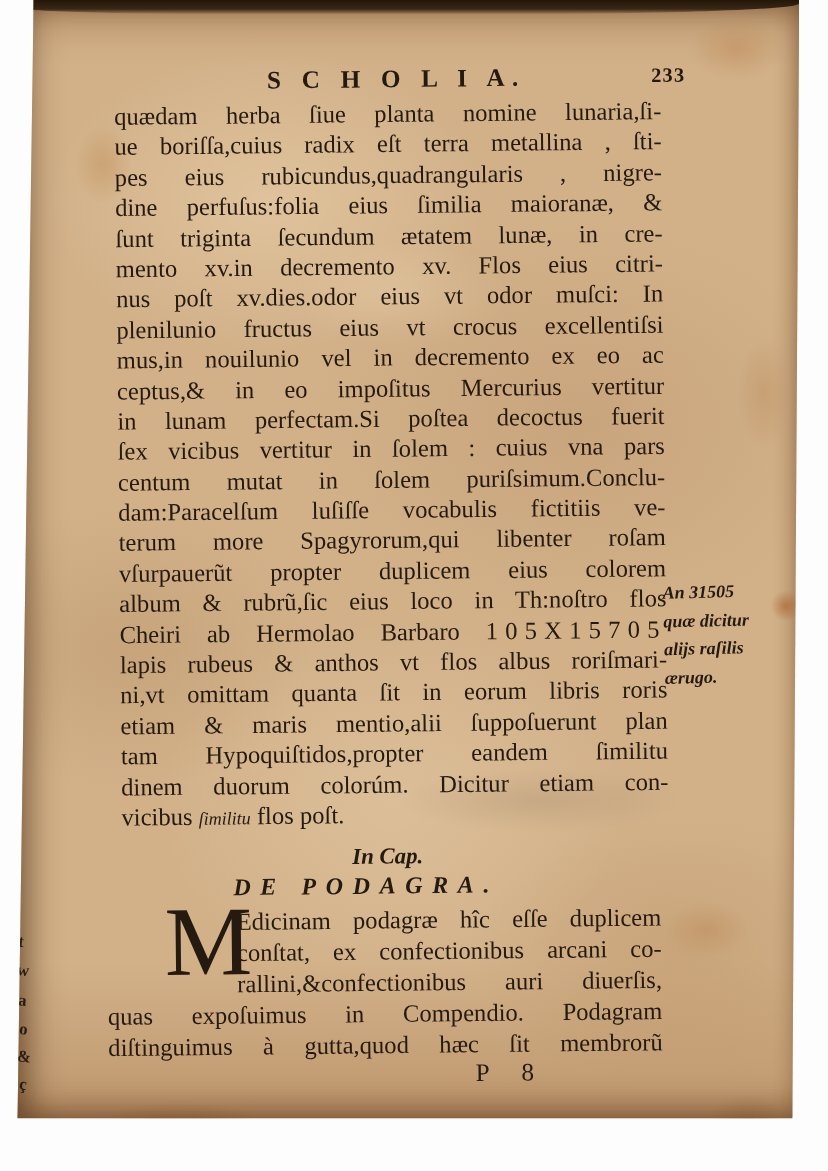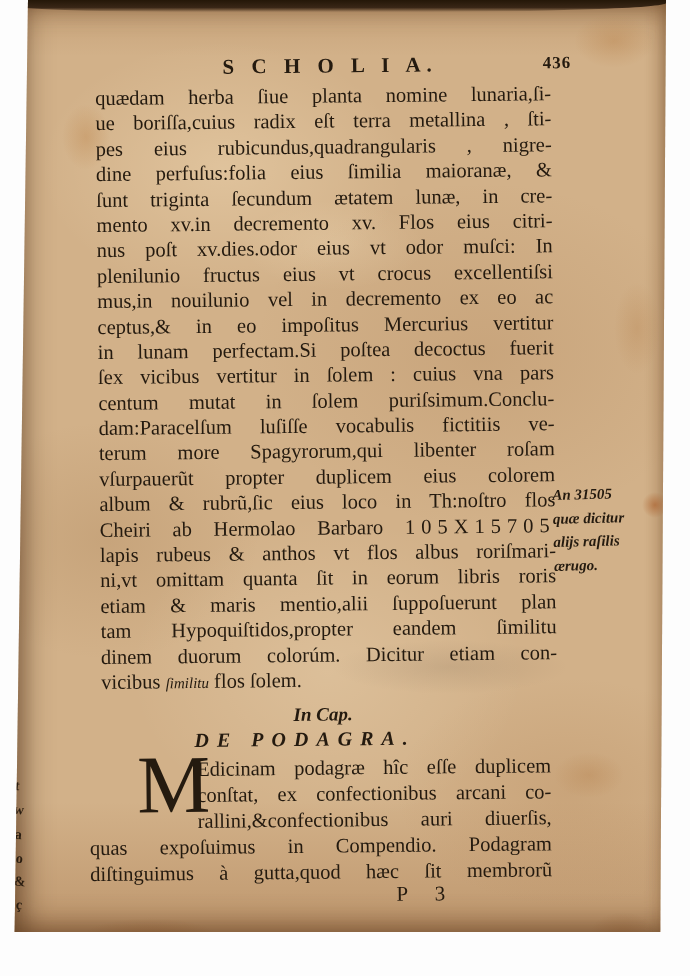--- a/index.html
+++ b/index.html
@@ -97,21 +97,21 @@
   <div class="stain s3"></div>
   <div class="stain s4"></div>
   <div class="stain s5"></div>
   <div class="stain s6"></div>
   <div class="stain s7"></div>
   <div class="stain s8"></div>
   <div class="stain s9"></div>
 
   <div class="header ink">
     <span class="header-title">S C H O L I A.</span>
-    <span class="page-number">436</span>
+    <span class="page-number">233</span>
   </div>
 
   <div class="bodytext ink">
     <div class="bl">quædam herba ſiue planta nomine lunaria,ſi-</div>
     <div class="bl">ue boriſſa,cuius radix eſt terra metallina , ſti-</div>
     <div class="bl">pes eius rubicundus,quadrangularis , nigre-</div>
     <div class="bl">dine perfuſus:folia eius ſimilia maioranæ, &amp;</div>
     <div class="bl">ſunt triginta ſecundum ætatem lunæ, in cre-</div>
     <div class="bl">mento xv.in decremento xv. Flos eius citri-</div>
     <div class="bl">nus poſt xv.dies.odor eius vt odor muſci: In</div>
@@ -124,41 +124,41 @@
     <div class="bl">dam:Paracelſum luſiſſe vocabulis fictitiis ve-</div>
     <div class="bl">terum more Spagyrorum,qui libenter roſam</div>
     <div class="bl">vſurpauerũt propter duplicem eius colorem</div>
     <div class="bl">album &amp; rubrũ,ſic eius loco in Th:noſtro flos</div>
     <div class="bl"><span>Cheiri ab Hermolao Barbaro</span> <span class="code">105X15705</span></div>
     <div class="bl">lapis rubeus &amp; anthos vt flos albus roriſmari-</div>
     <div class="bl">ni,vt omittam quanta ſit in eorum libris roris</div>
     <div class="bl">etiam &amp; maris mentio,alii ſuppoſuerunt plan</div>
     <div class="bl">tam Hypoquiſtidos,propter eandem ſimilitu</div>
     <div class="bl">dinem duorum colorúm. Dicitur etiam con-</div>
-    <div class="bl left"><span>vicibus </span><span class="greek">ſimilitu</span><span> flos ſolem.</span></div>
+    <div class="bl left"><span>vicibus </span><span class="greek">ſimilitu</span><span> flos poſt.</span></div>
   </div>
 
   <div class="margin-note ink">
     <div>An 31505</div>
     <div>quæ dicitur</div>
     <div>alijs raſilis</div>
     <div>ærugo.</div>
   </div>
 
   <div class="section ink">In Cap.</div>
   <div class="chapter ink">DE PODAGRA.</div>
 
   <div class="mpar ink">
     <span class="dropcap">M</span>
     <div class="mline">Edicinam podagræ hîc eſſe duplicem</div>
     <div class="mline">conſtat, ex confectionibus arcani co-</div>
     <div class="mline">rallini,&amp;confectionibus auri diuerſis,</div>
     <div class="fline">quas expoſuimus in Compendio. Podagram</div>
     <div class="fline">diſtinguimus à gutta,quod hæc ſit membrorũ</div>
-    <span class="signature">P 3</span>
+    <span class="signature">P 8</span>
   </div>
 
   <span class="edge-mark em0">t</span>
   <span class="edge-mark em1">w</span>
   <span class="edge-mark em2">a</span>
   <span class="edge-mark em3">o</span>
   <span class="edge-mark em4">&amp;</span>
   <span class="edge-mark em5">ç</span>
 </div>
 

